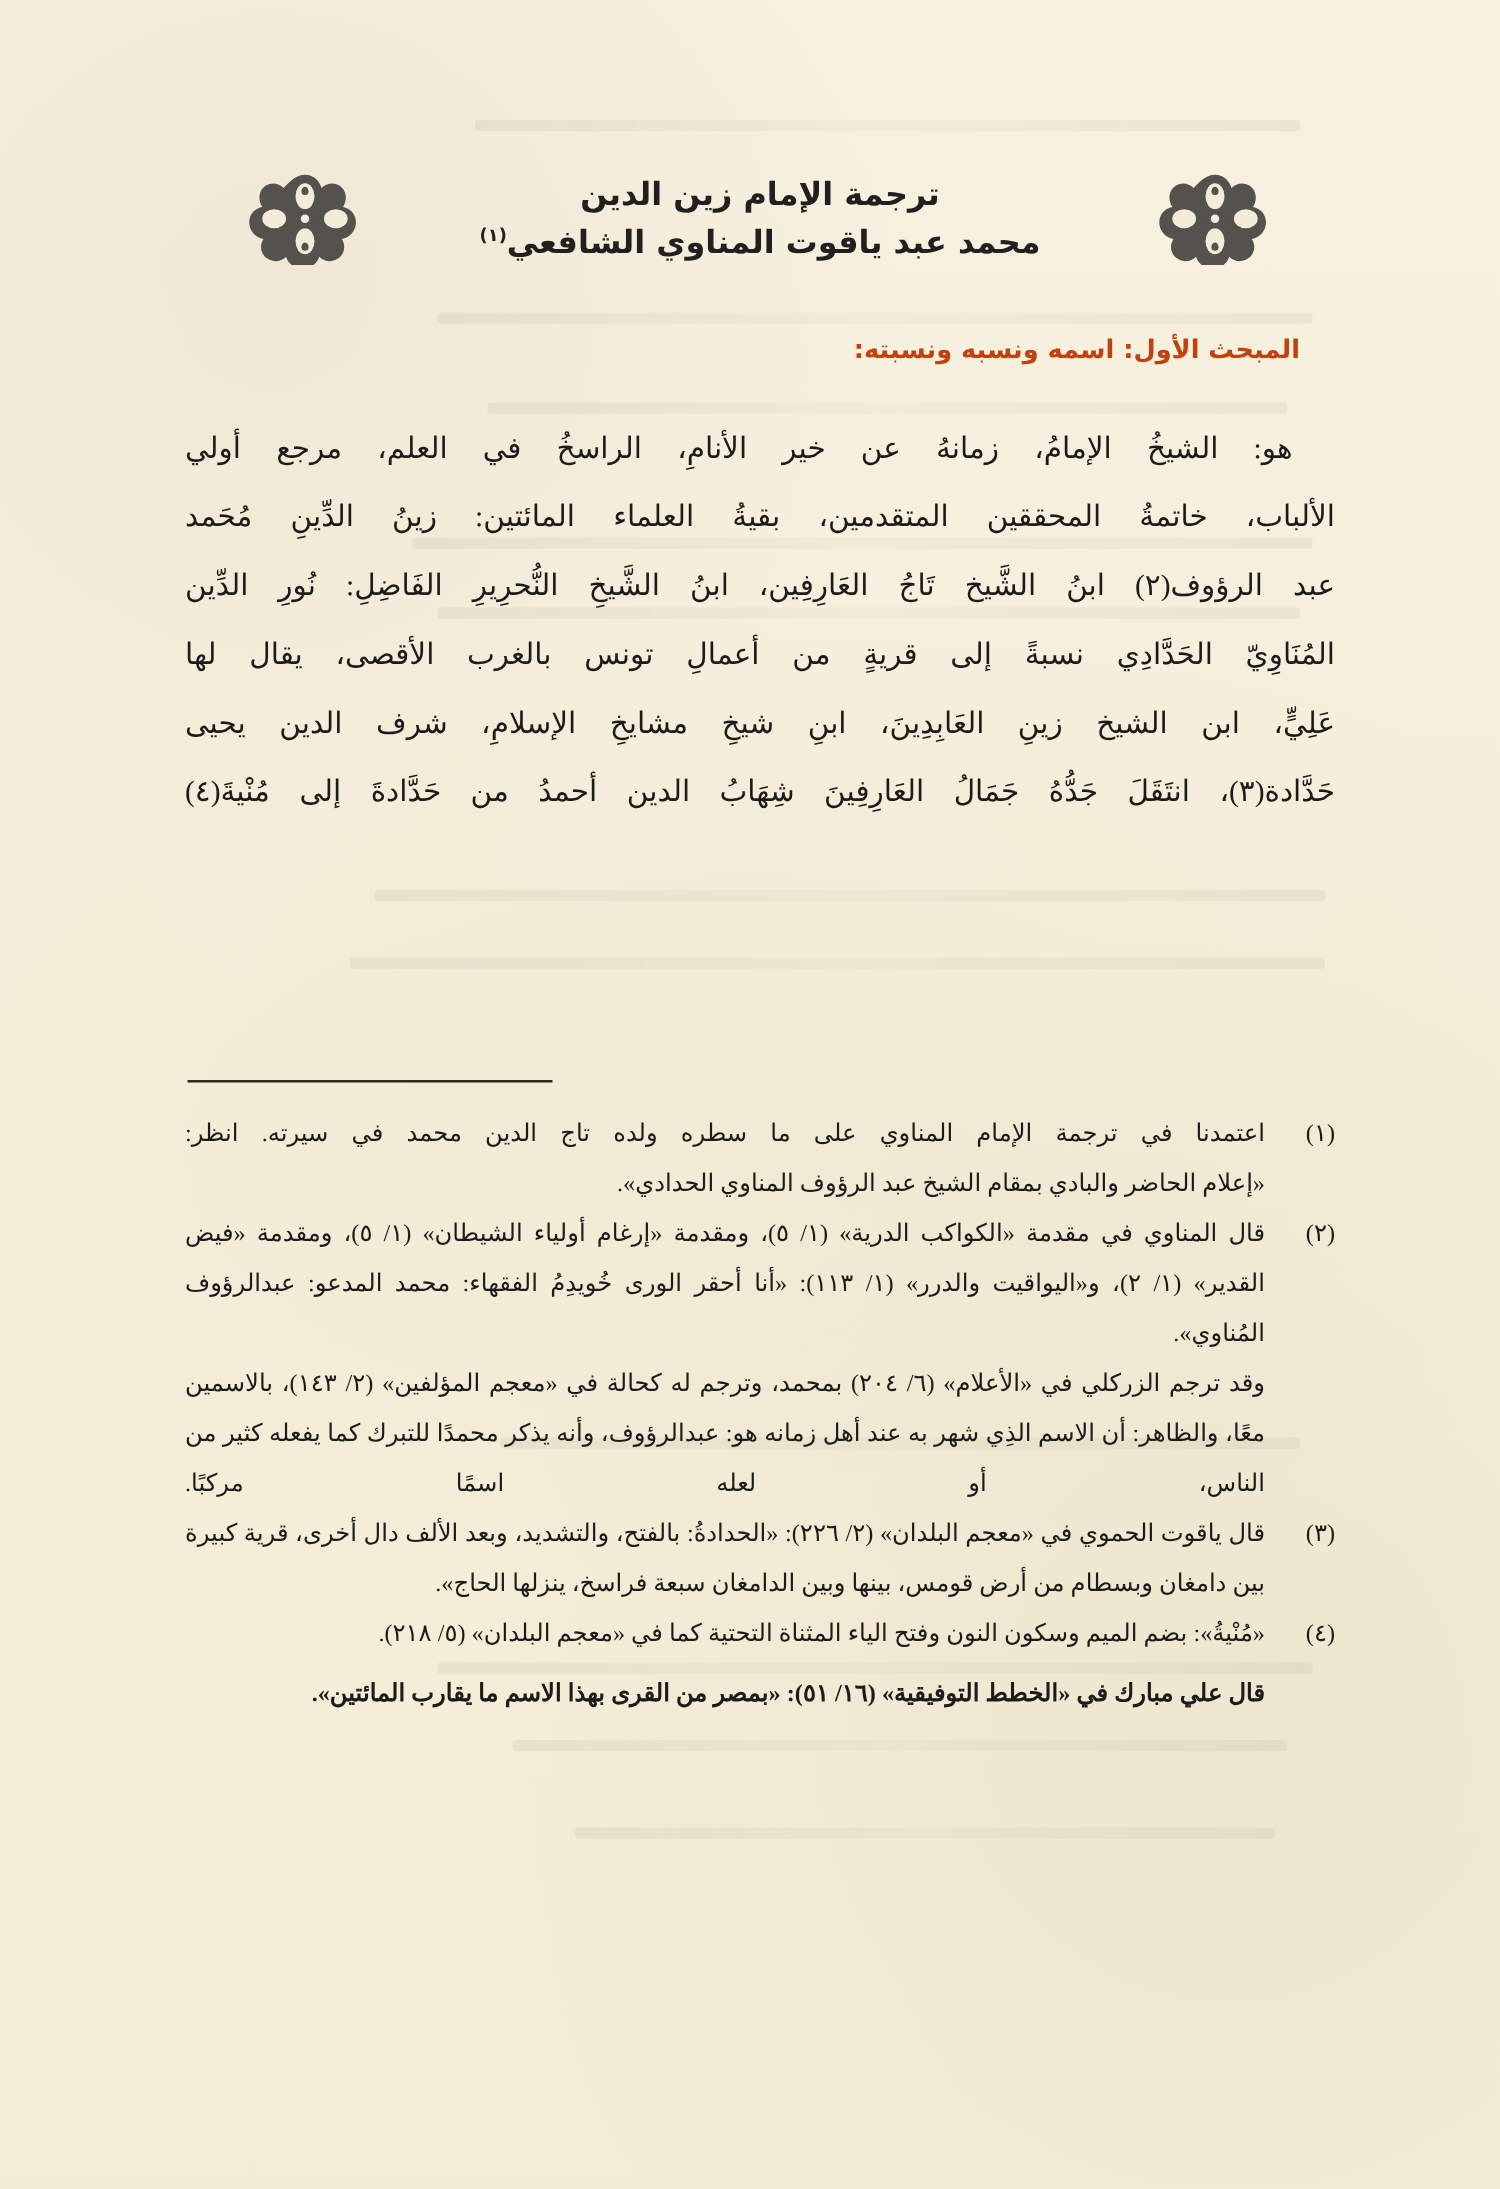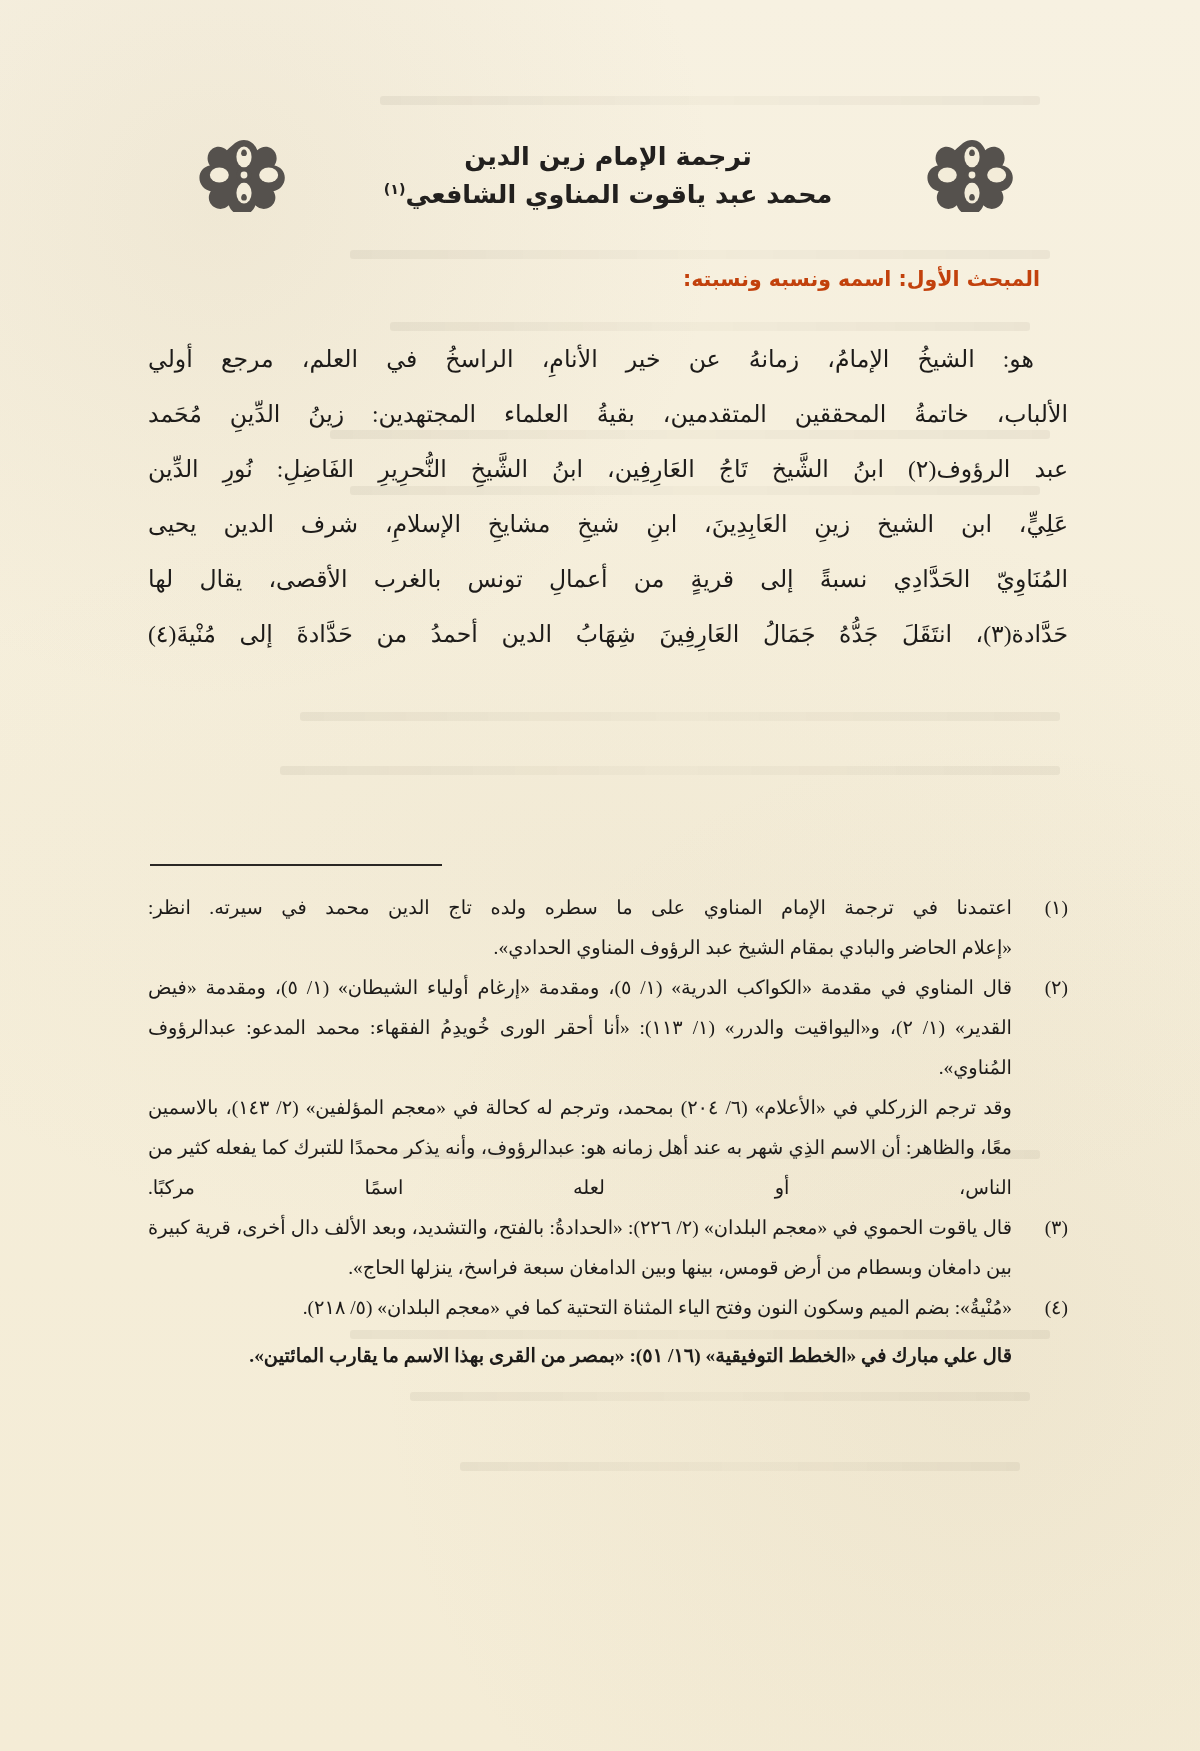--- a/index.html
+++ b/index.html
@@ -230,24 +230,24 @@
           <path d="M50 59c2 0 3 2 3 4s-1 3-3 3-3-1-3-3 1-4 3-4z"></path>
         </g>
       </svg>
     </div>
   </div>
 
   <div class="section-heading">المبحث الأول: اسمه ونسبه ونسبته:</div>
 
   <div class="body-text">
     <p><span class="lead"></span><span>هو: الشيخُ الإمامُ، زمانهُ عن خير الأنامِ، الراسخُ في العلم، مرجع أولي</span></p>
-    <p>الألباب، خاتمةُ المحققين المتقدمين، بقيةُ العلماء المجتهدين: زينُ الدِّينِ مُحَمد</p>
+    <p>الألباب، خاتمةُ المحققين المتقدمين، بقيةُ العلماء المائتين: زينُ الدِّينِ مُحَمد</p>
     <p>عبد الرؤوف(٢) ابنُ الشَّيخ تَاجُ العَارِفِين، ابنُ الشَّيخِ النُّحرِيرِ الفَاضِلِ: نُورِ الدِّين</p>
+    <p>المُنَاوِيّ الحَدَّادِي نسبةً إلى قريةٍ من أعمالِ تونس بالغرب الأقصى، يقال لها</p>
     <p>عَلِيٍّ، ابن الشيخ زينِ العَابِدِينَ، ابنِ شيخِ مشايخِ الإسلامِ، شرف الدين يحيى</p>
-    <p>المُنَاوِيّ الحَدَّادِي نسبةً إلى قريةٍ من أعمالِ تونس بالغرب الأقصى، يقال لها</p>
     <p>حَدَّادة(٣)، انتَقَلَ جَدُّهُ جَمَالُ العَارِفِينَ شِهَابُ الدين أحمدُ من حَدَّادةَ إلى مُنْيةَ(٤)</p>
   </div>
 
   <div class="fn-rule"></div>
 
   <div class="footnotes">
 
     <div class="fn-item">
       <div class="fn-marker">(١)</div>
       <div class="fn-body">

